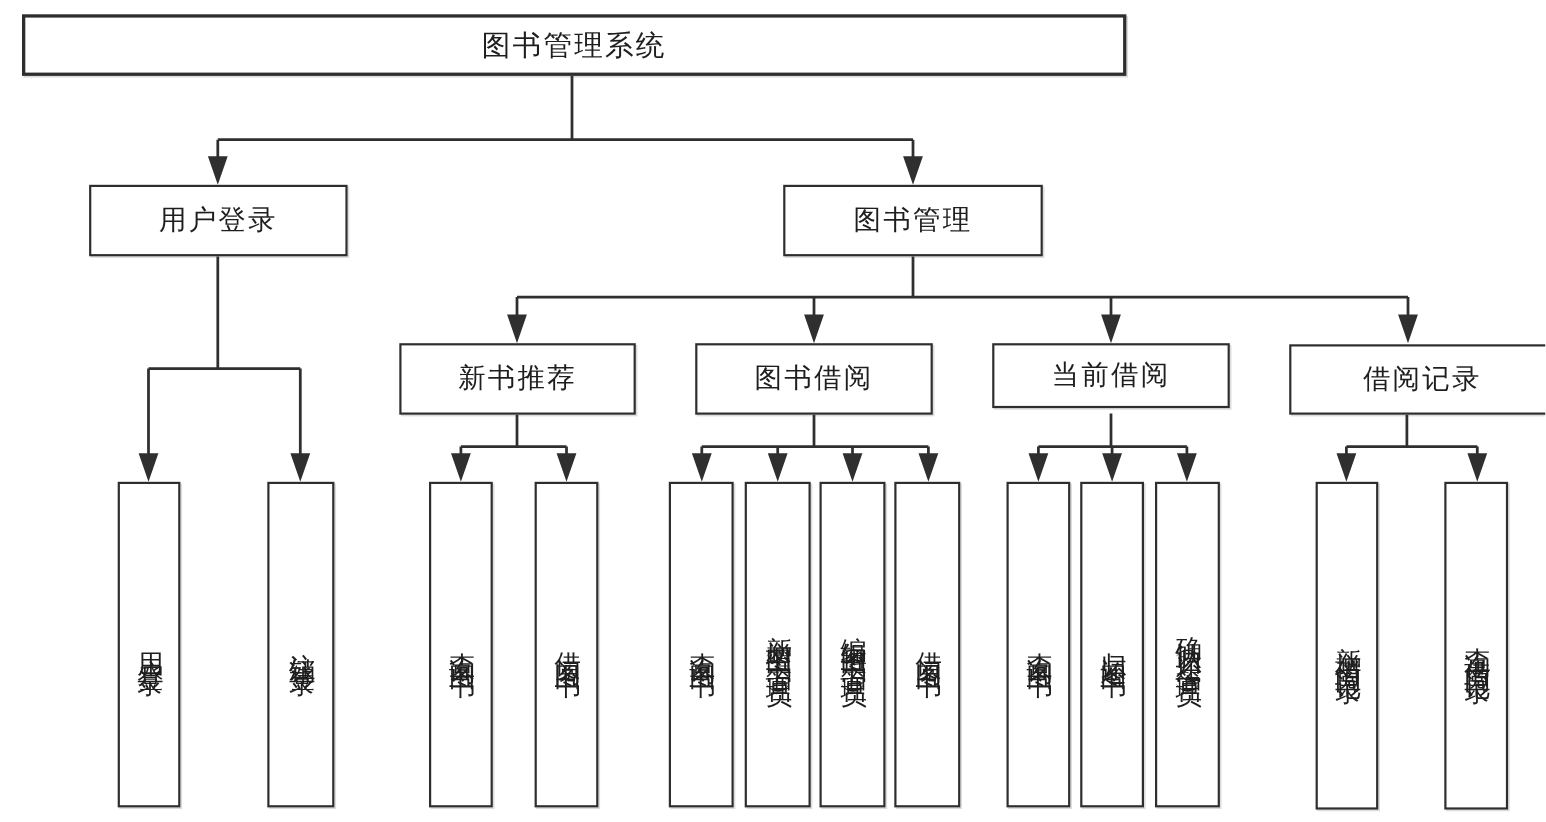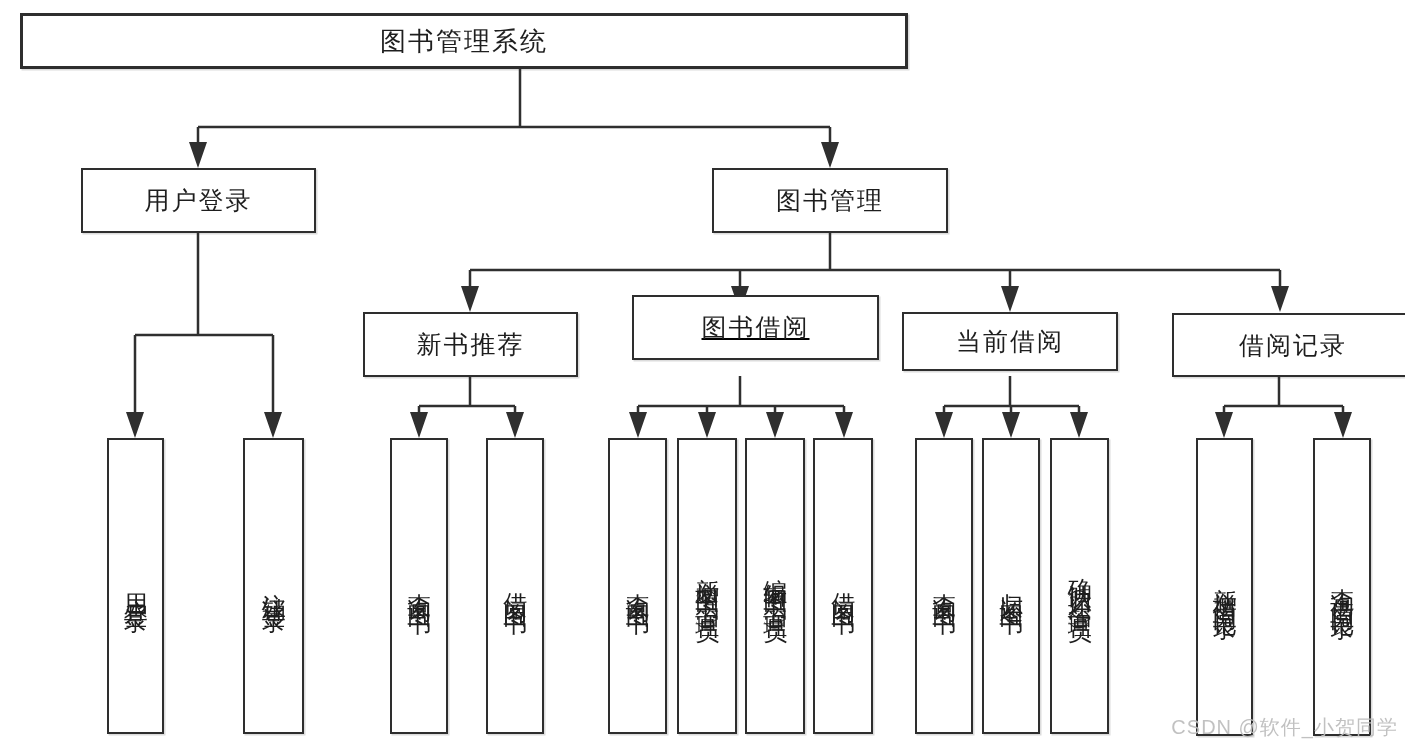--- a/index.html
+++ b/index.html
@@ -85,35 +85,35 @@
              M1001 286 L1019 286 L1010 312 Z  M1271 286 L1289 286 L1280 312 Z
              M126 412 L144 412 L135 438 Z  M264 412 L282 412 L273 438 Z
              M410 412 L428 412 L419 438 Z  M506 412 L524 412 L515 438 Z
              M629 412 L647 412 L638 438 Z  M698 412 L716 412 L707 438 Z
              M766 412 L784 412 L775 438 Z  M835 412 L853 412 L844 438 Z
              M935 412 L953 412 L944 438 Z  M1002 412 L1020 412 L1011 438 Z
              M1070 412 L1088 412 L1079 438 Z
              M1215 412 L1233 412 L1224 438 Z  M1334 412 L1352 412 L1343 438 Z"></path>
   </svg>
 
-  <div class="node root" style="left:20px; top:13px; width:888px; height:56px;">
+  <div class="node root" style="left:20px; top:13px; width:1004px; height:56px;">
     <span class="hlabel">图书管理系统</span>
   </div>
 
   <div class="node" style="left:81px; top:168px; width:235px; height:65px;">
     <span class="hlabel">用户登录</span>
   </div>
   <div class="node" style="left:712px; top:168px; width:236px; height:65px;">
     <span class="hlabel">图书管理</span>
   </div>
 
   <div class="node" style="left:363px; top:312px; width:215px; height:65px;">
     <span class="hlabel">新书推荐</span>
   </div>
-  <div class="node" style="left:632px; top:295px; width:247px; height:65px;text-decoration:underline;">
+  <div class="node" style="left:632px; top:312px; width:216px; height:65px;">
     <span class="hlabel">图书借阅</span>
   </div>
   <div class="node" style="left:902px; top:312px; width:216px; height:59px;">
     <span class="hlabel">当前借阅</span>
   </div>
   <div class="node" style="left:1172px; top:313px; width:242px; height:64px;">
     <span class="hlabel">借阅记录</span>
   </div>
 
   <div class="node" style="left:107px; top:438px; width:57px; height:296px;">
@@ -153,15 +153,14 @@
     <span class="vlabel">确认归还（管理员）</span>
   </div>
 
   <div class="node" style="left:1196px; top:438px; width:57px; height:298px;">
     <span class="vlabel">新增借阅记录</span>
   </div>
   <div class="node" style="left:1313px; top:438px; width:58px; height:298px;">
     <span class="vlabel">查询借阅记录</span>
   </div>
 
-  <div id="watermark">CSDN @软件_小贺同学</div>
 
 </div>
 
 </body></html>

